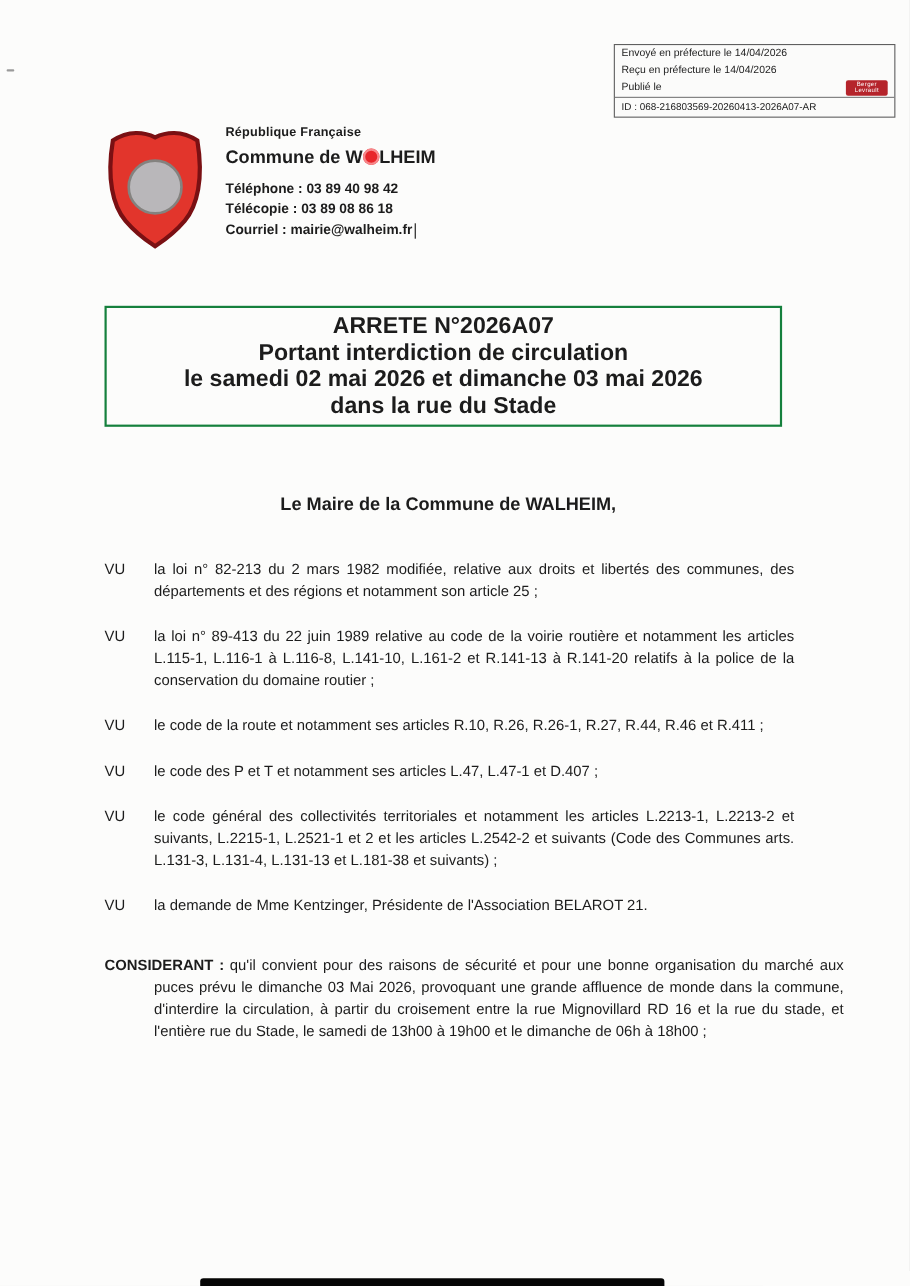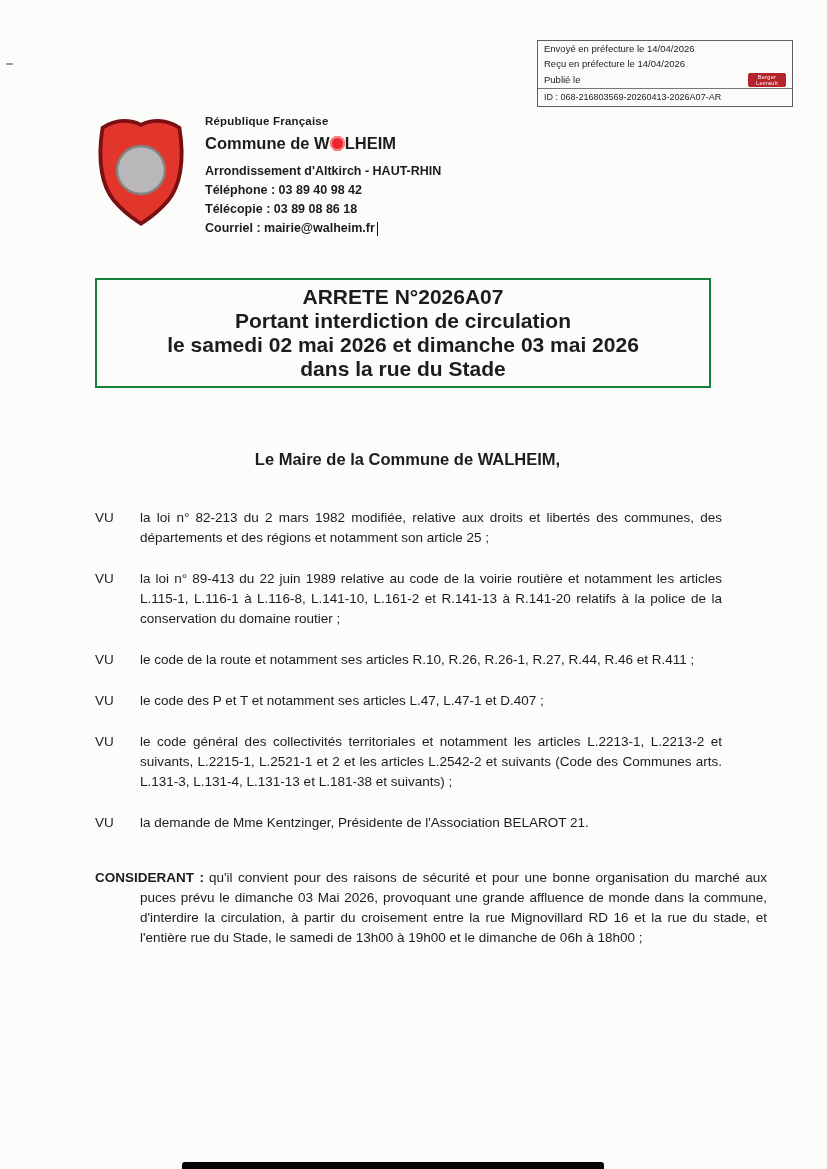--- a/index.html
+++ b/index.html
@@ -13,21 +13,21 @@
     overflow:hidden;
   }
   .b{font-weight:bold;}
 
   
   .scan-dot{position:absolute;left:6px;top:63px;width:7px;height:2px;background:#9a9a9a;border-radius:1px;}
   .scan-bar{position:absolute;left:182px;bottom:0;width:422px;height:7px;background:#050505;border-radius:3px 3px 0 0;}
 
   
   .stamp{
-    position:absolute;top:40px;left:537px;width:254px;
+    position:absolute;top:40px;left:558px;width:254px;
     border:1px solid #5f5f5f;background:#fbfbfa;
     font-size:9.5px;color:#222;
   }
   .stamp-row{padding:2px 6px 1px 6px;line-height:12px;}
   .stamp-row.pub{display:flex;align-items:center;justify-content:space-between;}
   .stamp-badge{
     background:#b5242b;color:#fff;border-radius:2px;
     font-size:5.5px;line-height:6px;padding:1px 8px;text-align:center;
     letter-spacing:.3px;
   }
@@ -99,21 +99,20 @@
       <circle cx="50" cy="60" r="25" fill="#b9b7ba" stroke="#84827f" stroke-width="2.5"></circle>
     </svg>
   </div>
 
   <div class="hdr">
     <div class="hdr-republic">République Française</div>
     <div class="hdr-commune">
       <span>Commune de W</span><span class="logo-dot"></span><span>LHEIM</span>
     </div>
     <div class="hdr-contact">
-      <div>Arrondissement d'Altkirch - HAUT-RHIN</div>
       <div>Téléphone : 03 89 40 98 42</div>
       <div>Télécopie : 03 89 08 86 18</div>
       <div><span>Courriel : mairie@walheim.fr</span><span class="cursor"></span></div>
     </div>
   </div>
 
   <div class="title-box">
     <div>ARRETE N°2026A07</div>
     <div>Portant interdiction de circulation</div>
     <div>le samedi 02 mai 2026 et dimanche 03 mai 2026</div>

